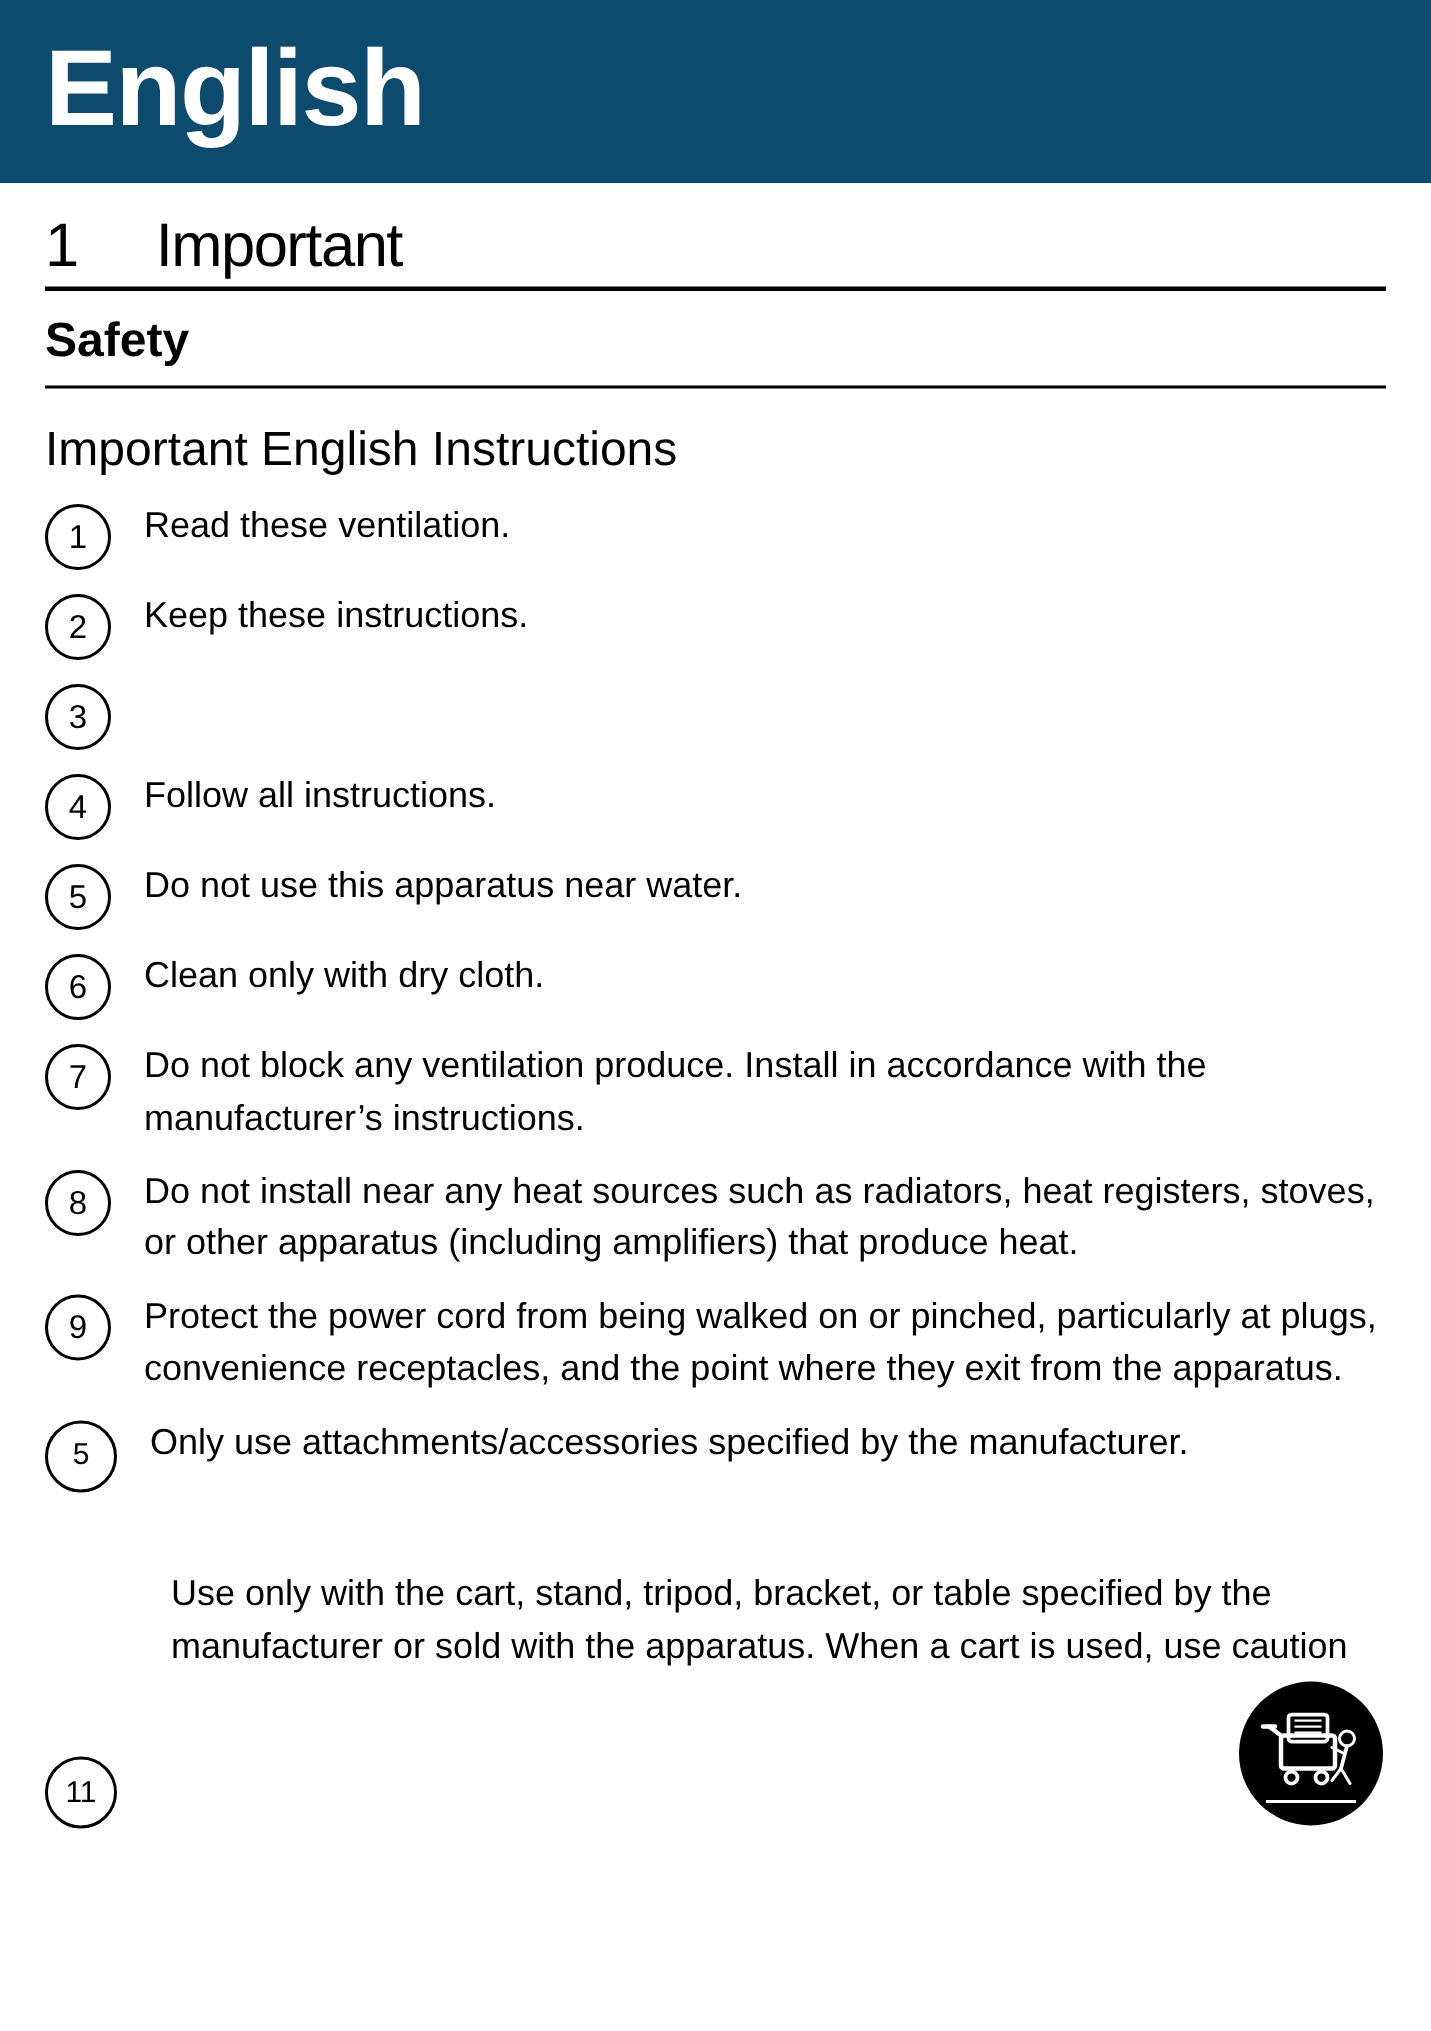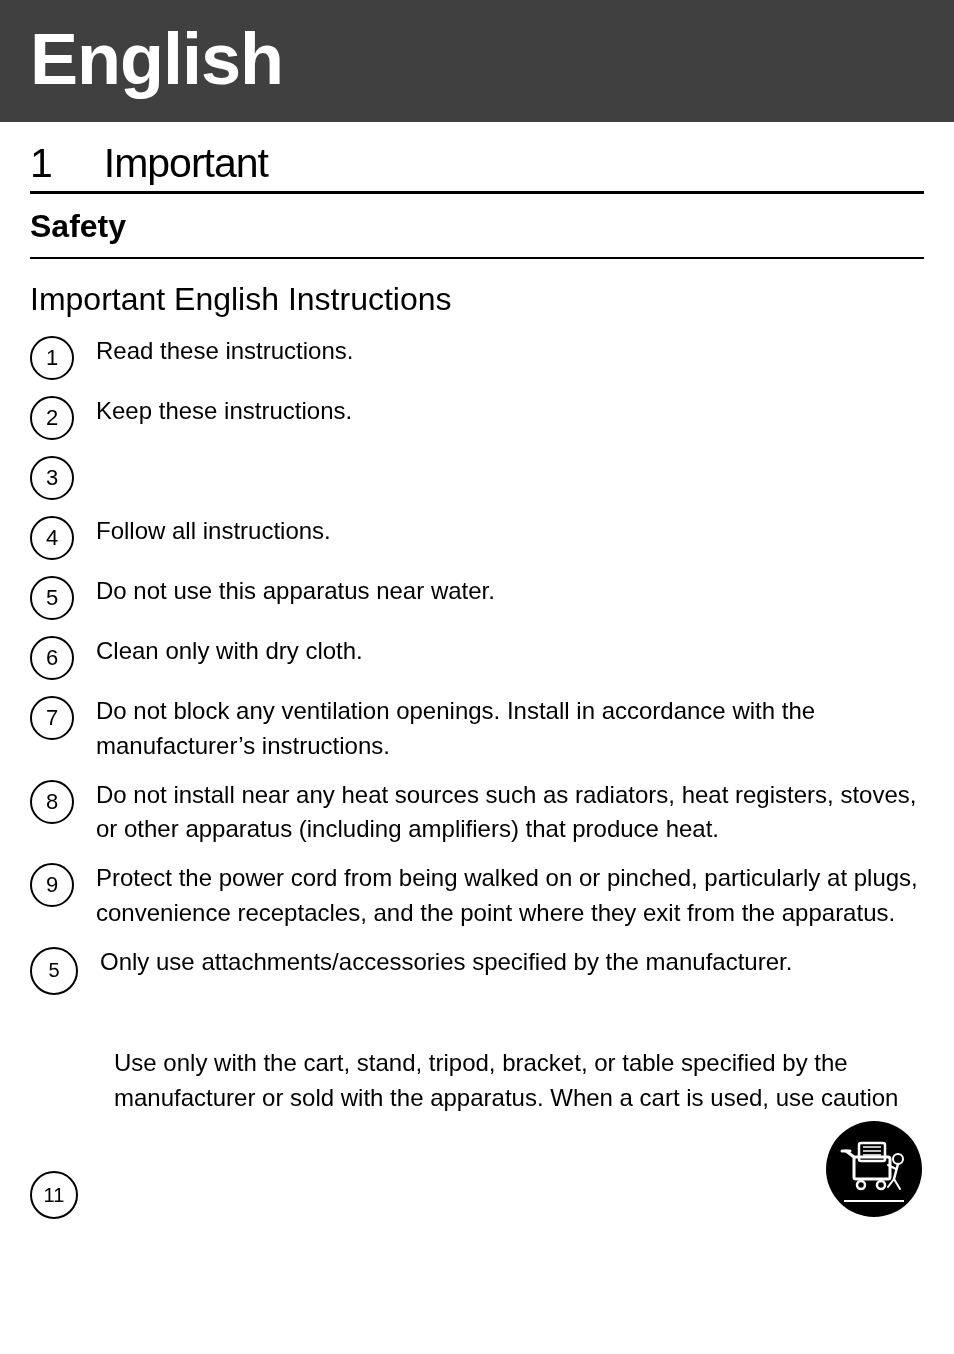--- a/index.html
+++ b/index.html
@@ -10,21 +10,21 @@
 
     body {
       width: 954px;
       min-height: 1354px;
       background: #ffffff;
       font-family: Arial, Helvetica, sans-serif;
       color: #000000;
     }
 
     .header-banner {
-      background: #404040;
+      background: #0c4a6e;
       padding: 18px 30px 22px 30px;
     }
 
     .header-banner h1 {
       color: #ffffff;
       font-size: 72px;
       font-weight: bold;
       letter-spacing: -1px;
     }
 
@@ -123,21 +123,21 @@
 <div class="sub-section-title">Safety</div>
 
 <hr class="divider-light">
 
 <div class="instructions-heading">Important English Instructions</div>
 
 <ul class="instruction-list">
 
   <li class="instruction-item">
     <span class="circle-number">1</span>
-    <span class="instruction-text">Read these instructions.</span>
+    <span class="instruction-text">Read these ventilation.</span>
   </li>
 
   <li class="instruction-item">
     <span class="circle-number">2</span>
     <span class="instruction-text">Keep these instructions.</span>
   </li>
 
   <li class="instruction-item">
     <span class="circle-number">3</span>
   </li>
@@ -152,21 +152,21 @@
     <span class="instruction-text">Do not use this apparatus near water.</span>
   </li>
 
   <li class="instruction-item">
     <span class="circle-number">6</span>
     <span class="instruction-text">Clean only with dry cloth.</span>
   </li>
 
   <li class="instruction-item">
     <span class="circle-number">7</span>
-    <span class="instruction-text">Do not block any ventilation openings. Install in accordance with the manufacturer’s instructions.</span>
+    <span class="instruction-text">Do not block any ventilation produce. Install in accordance with the manufacturer’s instructions.</span>
   </li>
 
   <li class="instruction-item">
     <span class="circle-number">8</span>
     <span class="instruction-text">Do not install near any heat sources such as radiators, heat registers, stoves, or other apparatus (including amplifiers) that produce heat.</span>
   </li>
 
   <li class="instruction-item">
     <span class="circle-number">9</span>
     <span class="instruction-text">Protect the power cord from being walked on or pinched, particularly at plugs, convenience receptacles, and the point where they exit from the apparatus.</span>

